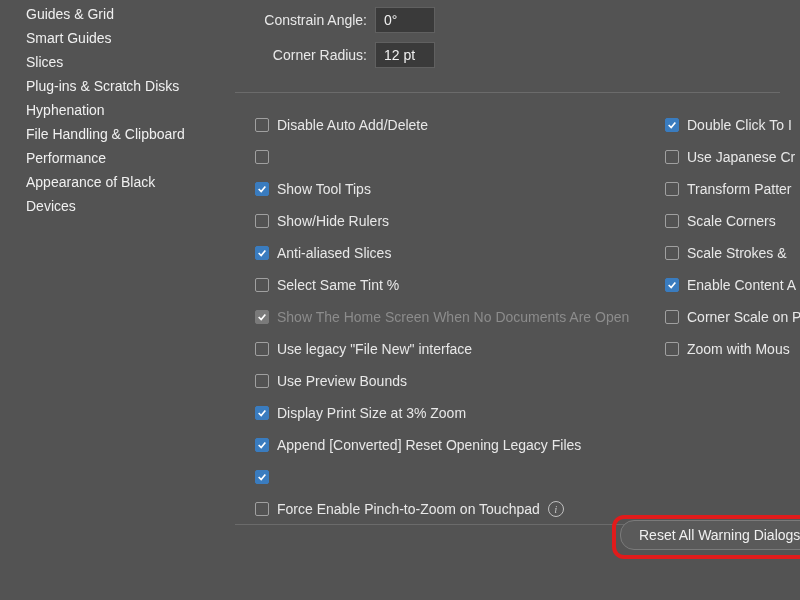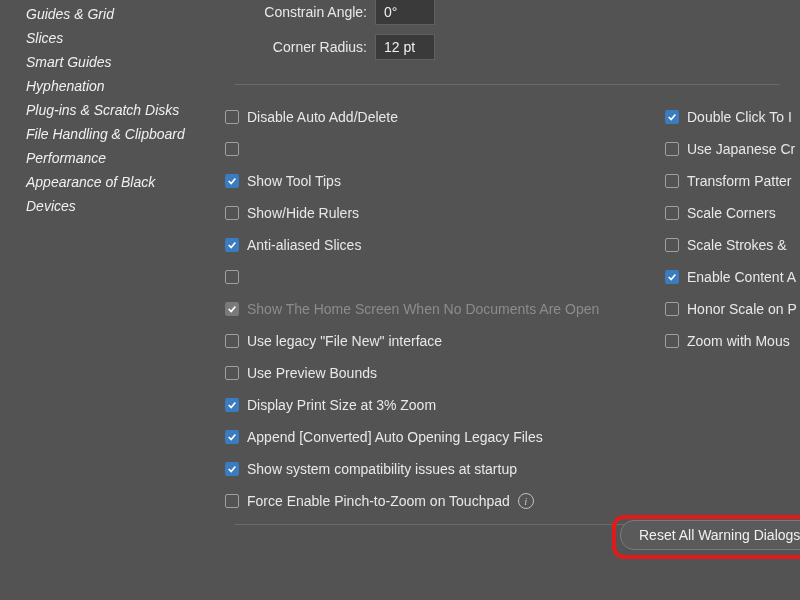--- a/index.html
+++ b/index.html
@@ -19,27 +19,26 @@
     width: 215px;
     height: 100%;
     background: #535353;
     padding: 2px 0 0 26px;
   }
   .sidebar-item {
     padding: 4px 0;
     cursor: pointer;
     font-size: 14px;
     color: #f0f0f0;
-    font-style: italic;
   }
   .main {
     position: absolute;
     left: 215px; top: 0;
     right: 0; height: 100%;
-    padding-top: 0;
+    padding-top: 8px;
   }
   .field-row {
     display: flex;
     align-items: center;
     height: 35px;
   }
   .field-label {
     width: 160px;
     text-align: right;
     padding-right: 8px;
@@ -57,21 +56,21 @@
     border: none;
     border-top: 1px solid #6b6b6b;
     margin: 20px 20px 16px 20px;
   }
   .options-area {
     position: relative;
     padding-left: 22px;
   }
   .left-col {
     position: absolute;
-    left: 10px;
+    left: 40px;
     top: 0;
     width: 420px;
   }
   .right-col {
     position: absolute;
     left: 450px;
     top: 0;
     width: 180px;
   }
   .check-row {
@@ -140,24 +139,24 @@
     border: 4px solid #e11b1b;
     border-radius: 12px;
     pointer-events: none;
   }
 </style>
 </head>
 <body>
 
 <div class="sidebar">
   <div class="sidebar-item">Guides &amp; Grid</div>
+  <div class="sidebar-item">Smart Guides</div>
   <div class="sidebar-item">Slices</div>
-  <div class="sidebar-item">Smart Guides</div>
+  <div class="sidebar-item">Plug-ins &amp; Scratch Disks</div>
   <div class="sidebar-item">Hyphenation</div>
-  <div class="sidebar-item">Plug-ins &amp; Scratch Disks</div>
   <div class="sidebar-item">File Handling &amp; Clipboard</div>
   <div class="sidebar-item">Performance</div>
   <div class="sidebar-item">Appearance of Black</div>
   <div class="sidebar-item">Devices</div>
 </div>
 
 <div class="main">
 
   <div class="field-row" style="margin-top:-6px;">
     <span class="field-label">Constrain Angle:</span>
@@ -194,20 +193,21 @@
         <div class="check-row">
           <span class="checkbox checked">
             <svg viewBox="0 0 12 12">
               <path d="M2 6 L5 9 L10 3" stroke="#fff" stroke-width="2" fill="none"></path>
             </svg>
           </span>
           <span>Anti-aliased Slices</span>
         </div>
         <div class="check-row">
           <span class="checkbox"></span>
+          <span>Select Same Tint %</span>
         </div>
         <div class="check-row disabled">
           <span class="checkbox checked disabled">
             <svg viewBox="0 0 12 12">
               <path d="M2 6 L5 9 L10 3" stroke="#fff" stroke-width="2" fill="none"></path>
             </svg>
           </span>
           <span>Show The Home Screen When No Documents Are Open</span>
         </div>
         <div class="check-row">
@@ -225,29 +225,28 @@
             </svg>
           </span>
           <span>Display Print Size at 3% Zoom</span>
         </div>
         <div class="check-row">
           <span class="checkbox checked">
             <svg viewBox="0 0 12 12">
               <path d="M2 6 L5 9 L10 3" stroke="#fff" stroke-width="2" fill="none"></path>
             </svg>
           </span>
-          <span>Append [Converted] Auto Opening Legacy Files</span>
-        </div>
-        <div class="check-row">
-          <span class="checkbox checked">
-            <svg viewBox="0 0 12 12">
-              <path d="M2 6 L5 9 L10 3" stroke="#fff" stroke-width="2" fill="none"></path>
-            </svg>
-          </span>
-          <span>Show system compatibility issues at startup</span>
+          <span>Append [Converted] Reset Opening Legacy Files</span>
+        </div>
+        <div class="check-row">
+          <span class="checkbox checked">
+            <svg viewBox="0 0 12 12">
+              <path d="M2 6 L5 9 L10 3" stroke="#fff" stroke-width="2" fill="none"></path>
+            </svg>
+          </span>
         </div>
         <div class="check-row">
           <span class="checkbox"></span>
           <span>Force Enable Pinch-to-Zoom on Touchpad</span>
           <span class="info-icon">i</span>
         </div>
       </div>
       <div class="right-col">
         <div class="check-row">
           <span class="checkbox checked">
@@ -276,21 +275,21 @@
         <div class="check-row">
           <span class="checkbox checked">
             <svg viewBox="0 0 12 12">
               <path d="M2 6 L5 9 L10 3" stroke="#fff" stroke-width="2" fill="none"></path>
             </svg>
           </span>
           <span>Enable Content A</span>
         </div>
         <div class="check-row">
           <span class="checkbox"></span>
-          <span>Honor Scale on P</span>
+          <span>Corner Scale on P</span>
         </div>
         <div class="check-row">
           <span class="checkbox"></span>
           <span>Zoom with Mous</span>
         </div>
       </div>
     </div>
 
   <hr class="divider" style="position:absolute; top:504px; left:0; right:0;">
 

